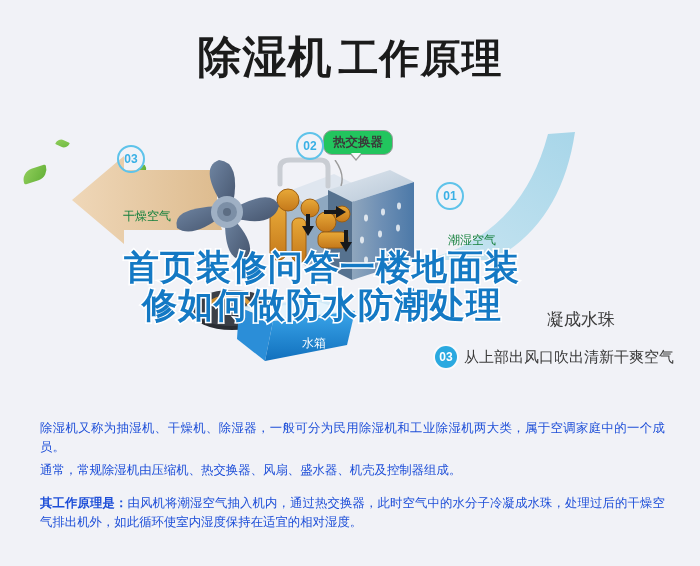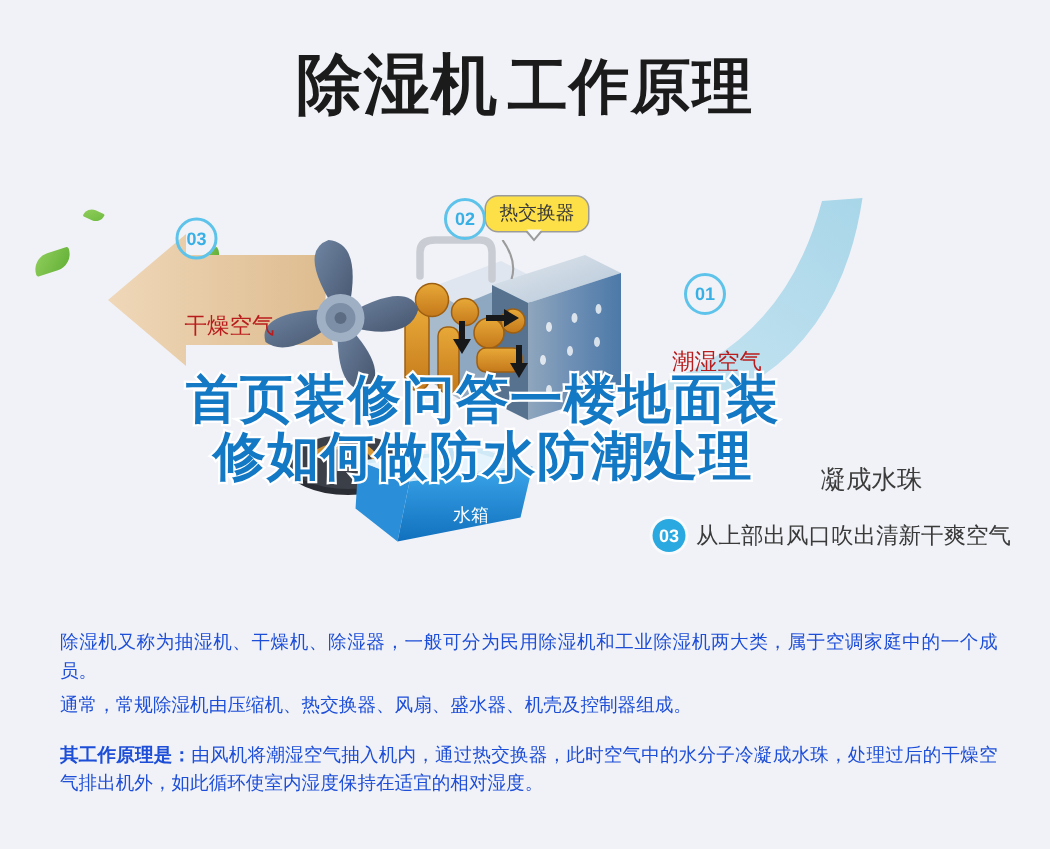--- a/index.html
+++ b/index.html
@@ -75,40 +75,41 @@
     font-family:"Liberation Sans",sans-serif;
     box-shadow:0 0 0 2px rgba(255,255,255,.6);
   }
   .badge.hollow{
     background:transparent;color:#39b0e5;
     box-shadow:none;border:2px solid #5ec3ea;
     width:24px;height:24px;font-size:12px;
   }
   .b03{left:117px;top:25px;}
   .b02{left:296px;top:12px;}
-  .b01{left:456px;top:62px;}
+  .b01{left:436px;top:62px;}
 
   .diag-label{
     position:absolute;
-    font-size:15px;color:#b91c1c;
+    font-size:12px;color:#15803d;
     font-family:"Liberation Sans","DejaVu Sans",sans-serif;
     white-space:nowrap;
   }
   .lbl-dry{left:123px;top:88px;}
   .lbl-moist{left:448px;top:88px;margin-top:24px;}
   .lbl-cond{left:547px;top:188px;font-size:17px;color:#3c3c3c;}
   .lbl-tank{left:302px;top:215px;color:#ffffff;font-size:12px;}
 
   
   .callout{
     position:absolute;left:323px;top:10px;
     padding:3px 9px;
     border:1.5px solid #9b9b9b;border-radius:9px;
-    background:#fde047;color:#3a3a3a;font-size:12.5px;
+    background:#22c55e;color:#3a3a3a;font-size:12.5px;
     white-space:nowrap;
+    font-weight:bold;
   }
   .callout:after{
     content:"";position:absolute;left:26px;bottom:-7px;
     width:0;height:0;border-left:6px solid transparent;
     border-right:6px solid transparent;border-top:7px solid #9b9b9b;
   }
   .callout:before{
     content:"";position:absolute;left:27px;bottom:-5px;z-index:2;
     width:0;height:0;border-left:5px solid transparent;
     border-right:5px solid transparent;border-top:6px solid #f7f8fb;

